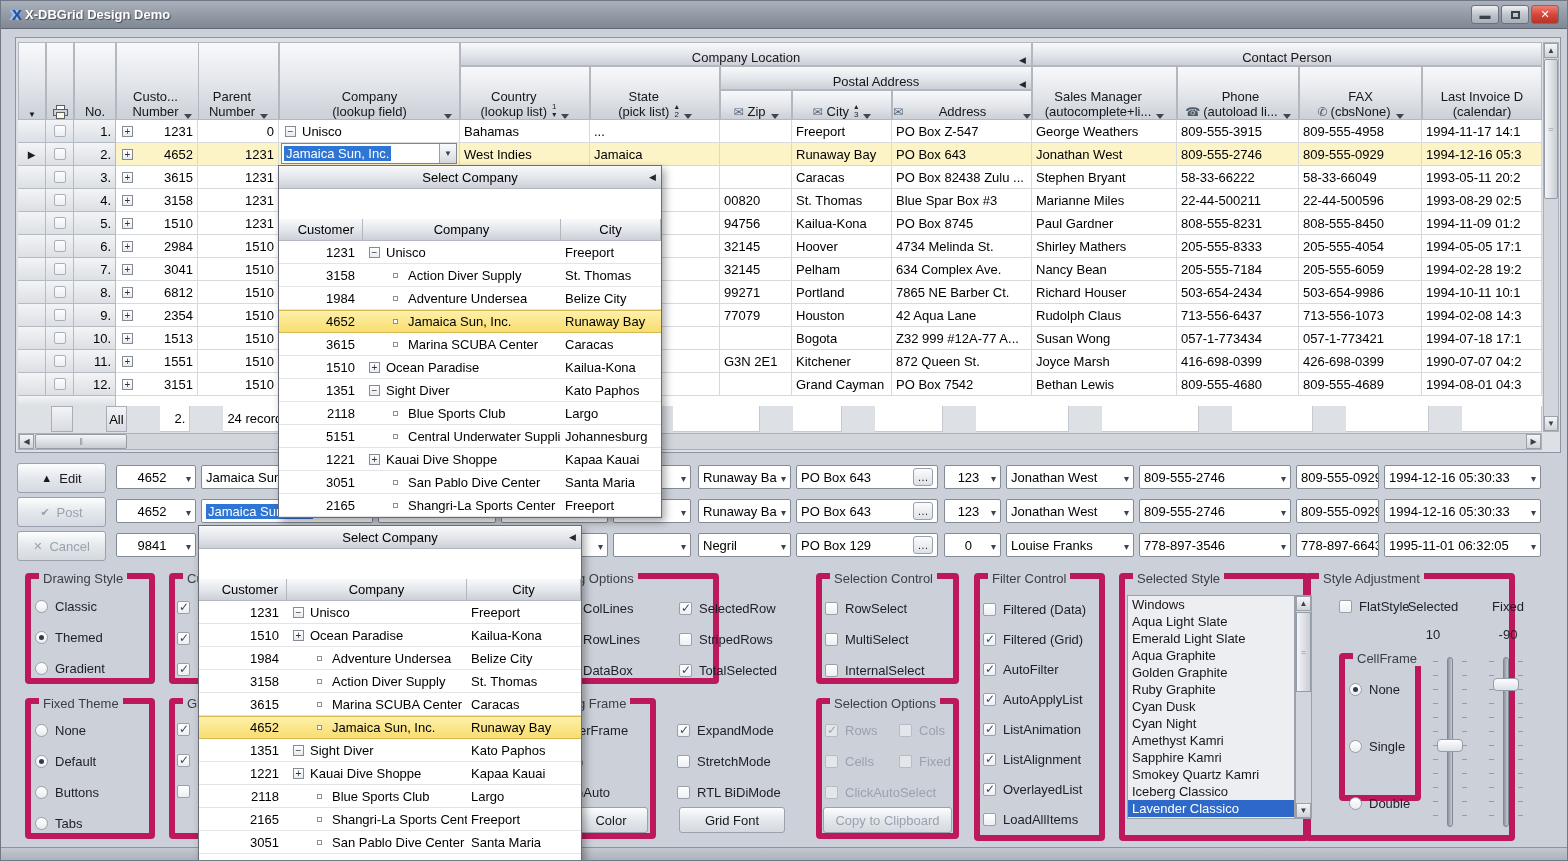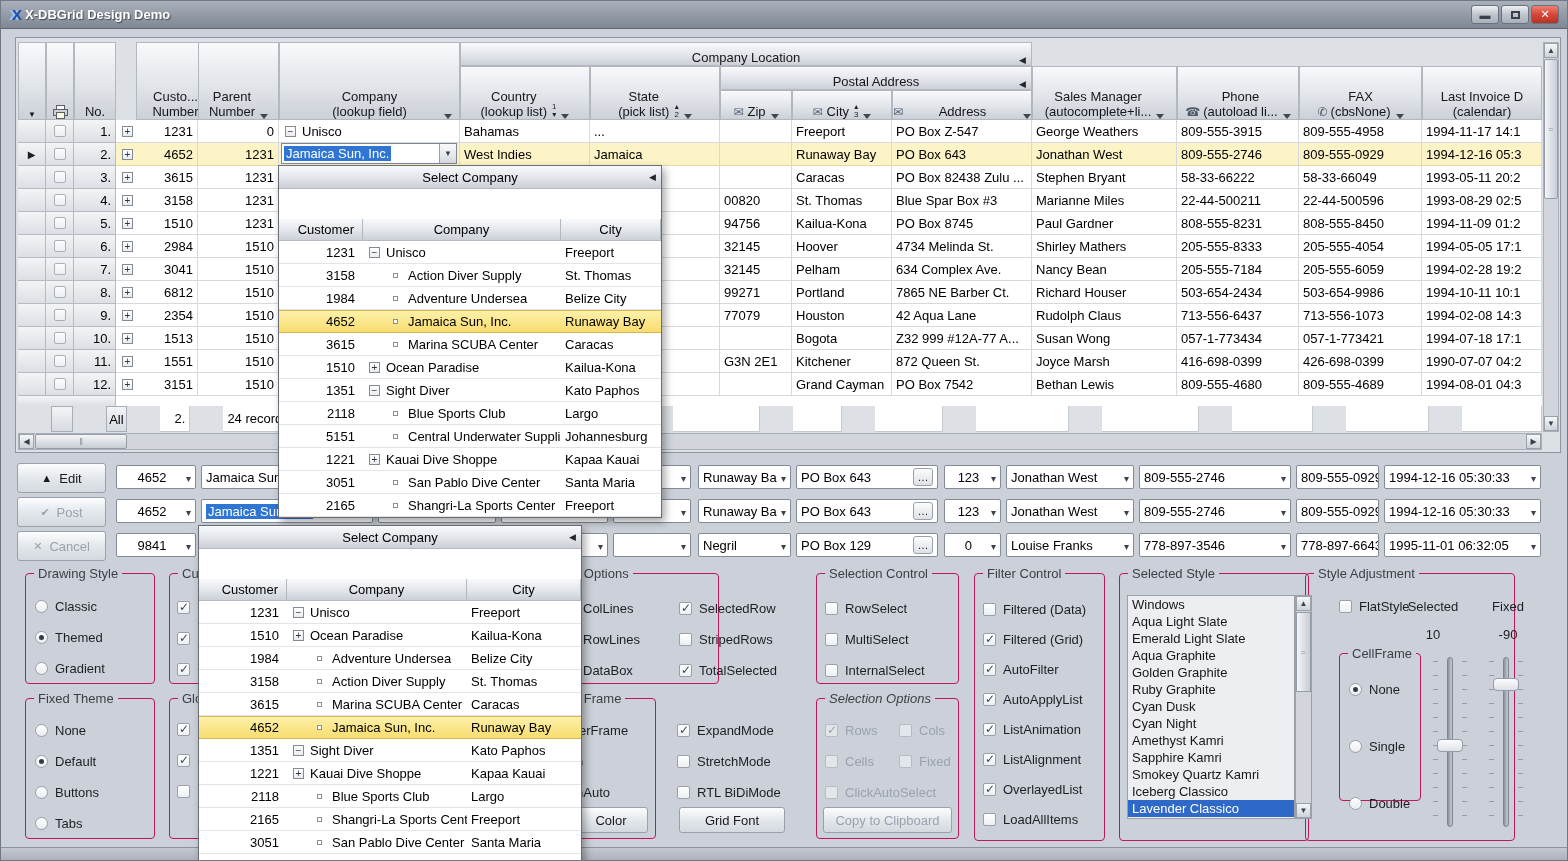--- a/index.html
+++ b/index.html
@@ -113,21 +113,21 @@
   .fval.vr{ margin-left:auto; }
   .fval.bluesel{ background:#2e75d4; color:#fff; padding:0 2px; }
   .dots { margin-left:auto; width:20px; height:18px; border:1px solid #9aa1ab; border-radius:3px;
     background:linear-gradient(#fbfcfd,#dde1e6); display:flex; align-items:center; justify-content:center; font-size:11px; color:#222;}
   .ef-cust{left:115px;width:80px;} .ef-comp{left:200px;width:172px;} .ef-country{left:377px;width:118px;}
   .ef-state{left:500px;width:107px;} .ef-zip{left:612px;width:78px;} .ef-city{left:697px;width:93px;}
   .ef-addr{left:795px;width:142px;} .ef-num{left:943px;width:57px;} .ef-sales{left:1005px;width:128px;}
   .ef-phone{left:1138px;width:152px;} .ef-fax{left:1295px;width:83px;} .ef-date{left:1383px;width:157px;}
 
   
-  .grp { position:absolute; border:1px solid #be185d; border-radius:4px; }
+  .grp { position:absolute; border:6px solid #be185d; border-radius:4px; }
   .glabel { position:absolute; top:-8px; left:8px; background:#ccd0d8; padding:0 4px; font-size:13px; color:#3c3f46; white-space:nowrap; }
   .ci { position:absolute; display:flex; align-items:center; gap:7px; font-size:13px; color:#1c1f24; white-space:nowrap; }
   .cb { width:13px; height:13px; min-width:13px; border:1px solid #99a0a9; border-radius:2px;
     background:linear-gradient(#fff,#edeff2); position:relative; }
   .cb.on::after{ content:"✓"; position:absolute; left:1px; top:-2px; font-size:12px; color:#3c4757; }
   .cb.dis{ background:#e3e6ea; border-color:#b6bcc4; } .cb.dis.on::after{ color:#9aa2ad; }
   .rb { width:13px; height:13px; min-width:13px; border:1px solid #99a0a9; border-radius:50%;
     background:linear-gradient(#fff,#e9ecf0); position:relative; }
   .rb.on::after{ content:""; position:absolute; left:3px; top:3px; width:5px; height:5px; border-radius:50%; background:#333b47; }
   .smallbtn { position:absolute; height:26px; border:1px solid #9aa1ac; border-radius:3px;
@@ -180,21 +180,21 @@
         <span style="font-size:8px;">▼</span>
       </div>
     <div class="hc" style="left:30px;top:4px;width:28px;height:78px;">
       <svg width="15" height="14">
           <rect x="0.5" y="4.5" width="14" height="6" fill="#cfd2d8" stroke="#5a5f66"></rect>
           <rect x="3.5" y="0.5" width="8" height="4" fill="#fff" stroke="#5a5f66"></rect>
           <rect x="3.5" y="7.5" width="8" height="6" fill="#fbf8dd" stroke="#5a5f66"></rect>
         </svg>
     </div>
     <div class="hc" style="left:58px;top:4px;width:42px;height:78px;">No.</div>
-    <div class="hc" style="left:100px;top:4px;width:92px;height:78px;margin-left:20px;">
+    <div class="hc" style="left:100px;top:4px;width:92px;height:78px;">
       <span class="hlines">
           <span>Custo...</span>
           <span>Number</span>
         </span>
       <span class="fun"></span>
     </div>
     <div class="hc" style="left:182px;top:4px;width:81px;height:78px;">
       <span class="hlines">
           <span>Parent</span>
           <span>Number</span>
@@ -249,20 +249,23 @@
       <span class="sst">
           <span>▴</span>
           <span>3</span>
         </span>
       <span class="fun"></span>
     </div>
     <div class="hc" style="left:876px;top:52px;width:140px;height:30px;">
       <span class="envico">✉</span>
       <span style="flex:1;text-align:center;">Address</span>
       <span class="fun"></span>
+    </div>
+    <div class="hc" style="left:1016px;top:4px;width:510px;height:24px;">
+      <span>Contact Person</span>
     </div>
     <div class="hc" style="left:1016px;top:28px;width:145px;height:54px;">
       <span class="hlines">
           <span>Sales Manager</span>
           <span>(autocomplete+li...</span>
         </span>
       <span class="fun"></span>
     </div>
     <div class="hc" style="left:1161px;top:28px;width:122px;height:54px;">
       <span class="telico">☎</span>
@@ -953,21 +956,21 @@
     </div>
   <div class="ci" style="left:824px;top:631px;">
       <span class="cb"></span>
       <span>MultiSelect</span>
     </div>
   <div class="ci" style="left:824px;top:662px;">
       <span class="cb"></span>
       <span>InternalSelect</span>
     </div>
 
-  <div class="grp" style="left:815px;top:697px;width:143px;height:141px;font-style:italic;">
+  <div class="grp" style="left:815px;top:697px;width:143px;height:141px;">
     <span class="glabel">Selection Options</span>
     </div>
   <div class="ci dis" style="left:824px;top:722px;">
       <span class="cb dis on"></span>
       <span>Rows</span>
     </div>
   <div class="ci dis" style="left:898px;top:722px;">
       <span class="cb dis"></span>
       <span>Cols</span>
     </div>

